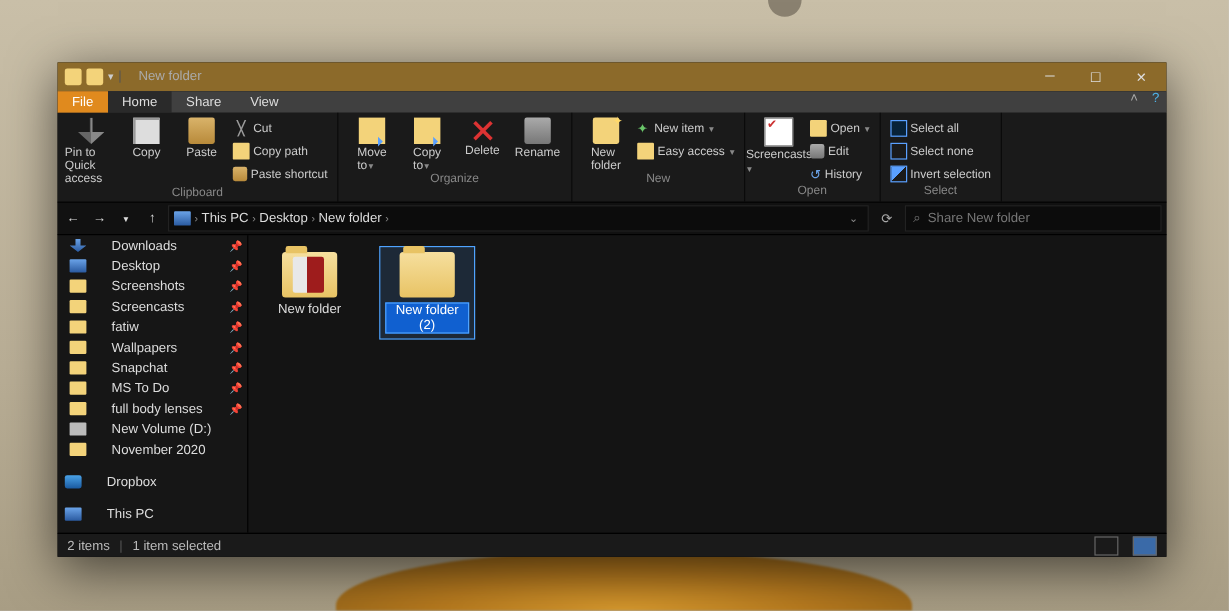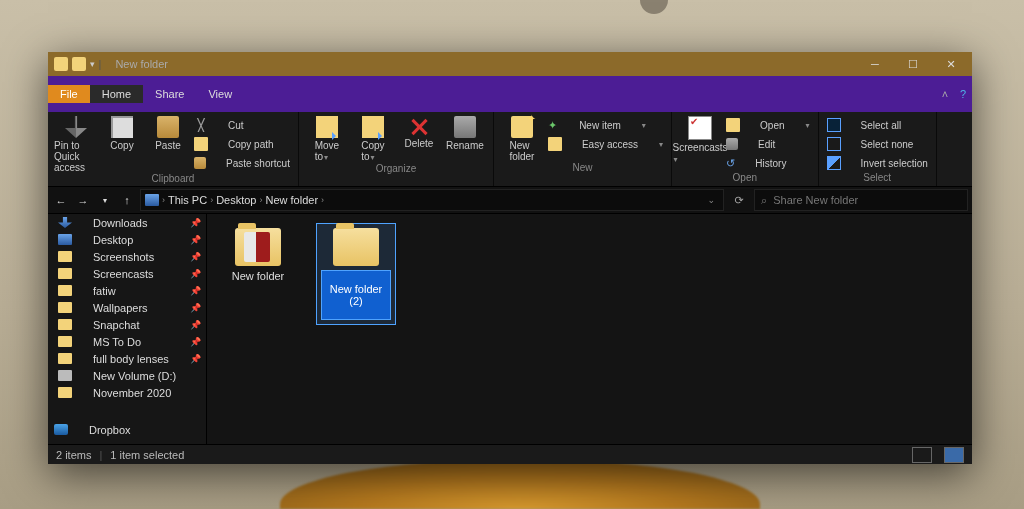--- a/index.html
+++ b/index.html
@@ -5,35 +5,35 @@
 html,body{margin:0;padding:0;width:1024px;height:509px;font-family:"Segoe UI",Arial,sans-serif;font-size:11px;overflow:hidden}
 body{background:linear-gradient(180deg,#c9bfa8 0%,#b8ad95 60%,#a89d84 100%);position:relative}
 .thumb{position:absolute;top:0;left:640px;width:28px;height:14px;background:#8a8170;border-radius:0 0 18px 18px}
 .fabric{position:absolute;bottom:0;left:280px;width:480px;height:50px;background:radial-gradient(ellipse at 50% 100%,#d89a2e 0%,#b87b1f 45%,#8a5d18 100%);border-radius:55% 55% 0 0/100% 100% 0 0;filter:blur(1px)}
 .win{position:absolute;top:52px;left:48px;width:924px;height:412px;background:#000;box-shadow:0 10px 40px rgba(0,0,0,.6);display:flex;flex-direction:column;color:#ccc}
 .title{height:24px;background:#8c6a2a;display:flex;align-items:center;gap:8px;padding:0 6px}
 .title .ticons{display:flex;gap:4px;align-items:center}
 .ticon{width:14px;height:14px;background:#f3d37a;border-radius:2px}
 .title-text{color:#aaa;font-size:11px;margin-left:6px;flex:1}
 .winbtn{width:30px;height:24px;display:flex;align-items:center;justify-content:center;color:#ddd;cursor:pointer}
-.tabs{height:36px;background:#4c1d95;display:flex;align-items:center;color:#ddd}
+.tabs{height:18px;background:#404040;display:flex;align-items:flex-start;color:#ddd}
 .tab{padding:3px 12px;cursor:pointer;font-size:11px;display:flex;align-items:center}
 .tab.file{background:#e08a1e;color:#fff}
 .tab.active{background:#2a2a2a}
 .tabs .spacer{flex:1}
 .helpq{width:18px;display:flex;align-items:center;justify-content:center;color:#4fb4e8}
 .caret{width:18px;display:flex;align-items:center;justify-content:center;color:#aaa}
 .ribbon{height:74px;background:#1a1a1a;display:flex;align-items:stretch;border-bottom:1px solid #000}
 .rgroup{display:flex;flex-direction:column;padding:2px 6px;border-right:1px solid #0a0a0a}
 .rgroup .gbody{flex:1;display:flex;align-items:flex-start;gap:2px}
 .rgroup .glabel{text-align:center;color:#888;font-size:10px;padding-bottom:16px}
 .big{display:flex;flex-direction:column;align-items:center;justify-content:flex-start;width:44px;padding-top:2px;cursor:pointer}
 .big .ico{width:22px;height:22px;margin-bottom:2px}
 .big .lbl{color:#ccc;font-size:10px;text-align:left;line-height:11px}
-.small{display:flex;align-items:center;gap:20px;height:18px;padding:0 2px;cursor:pointer}
+.small{display:flex;align-items:center;gap:3px;height:18px;padding:0 2px;cursor:pointer}
 .small .ico{width:14px;height:14px}
 .small .lbl{color:#ccc;font-size:10px;white-space:nowrap}
 .col{display:flex;flex-direction:column;gap:1px;padding-top:2px}
 
 .i-pin{background:conic-gradient(#888 0 50%,#666 0);clip-path:polygon(45% 0,55% 0,55% 55%,100% 55%,50% 100%,0 55%,45% 55%)}
 .i-copy{background:#ddd;box-shadow:2px 2px 0 #999 inset}
 .i-paste{background:linear-gradient(#d9b36a,#b88a3a);border-radius:2px}
 .i-cut{background:#999;clip-path:polygon(20% 0,30% 0,50% 45%,70% 0,80% 0,55% 55%,75% 100%,65% 100%,50% 65%,35% 100%,25% 100%,45% 55%)}
 .i-move{background:#f3d37a;position:relative}
 .i-move::after{content:"";position:absolute;right:-2px;bottom:-2px;border:4px solid transparent;border-left-color:#5aa0ff}
@@ -56,35 +56,35 @@
 .sep{color:#888;font-size:9px}
 .monico{width:14px;height:12px;background:linear-gradient(#6aa3e8,#2a5aa0);border-radius:1px}
 .addr .cd{color:#888;font-size:9px;padding:0 4px;cursor:pointer}
 .reload{width:22px;display:flex;align-items:center;justify-content:center;color:#aaa;cursor:pointer}
 .search{width:200px;height:20px;background:#0c0c0c;border:1px solid #222;display:flex;align-items:center;gap:6px;padding:0 6px;color:#777}
 .body{flex:1;display:flex;min-height:0}
 .side{width:158px;background:#161616;overflow:hidden;border-right:1px solid #000}
 .node{display:flex;align-items:center;height:17px;padding:0 4px 0 10px;gap:21px;cursor:pointer;color:#ddd;font-size:11px}
 .node .ficon{width:14px;height:11px}
 .node .pin{margin-left:auto;color:#666;font-size:9px}
-.node.header{margin-top:20px;padding-left:6px}
+.node.header{margin-top:10px;padding-left:6px}
 .fi-folder{background:#f3d37a;border-radius:1px}
 .fi-dl{background:linear-gradient(#6aa3e8,#2a5aa0);clip-path:polygon(35% 0,65% 0,65% 50%,100% 50%,50% 100%,0 50%,35% 50%)}
 .fi-desktop{background:linear-gradient(#6aa3e8,#2a5aa0);border-radius:1px}
 .fi-drive{background:#bbb;border-radius:1px}
 .fi-db{background:linear-gradient(#4aa3e8,#1a5aa0);border-radius:2px}
 .fi-pc{background:linear-gradient(#6aa3e8,#2a5aa0);border-radius:1px}
 .content{flex:1;background:#141414;padding:10px 12px;display:flex;align-items:flex-start;gap:20px}
 .item{width:70px;display:flex;flex-direction:column;align-items:center;gap:4px;cursor:pointer;padding:4px}
 .item.sel{outline:1px solid #4fa3ff;background:rgba(80,160,255,.15)}
 .bigfolder{width:46px;height:38px;background:linear-gradient(#f6df9e,#e8c364);border-radius:3px;position:relative}
 .bigfolder::before{content:"";position:absolute;top:-5px;left:3px;width:18px;height:6px;background:#e8c364;border-radius:2px 2px 0 0}
 .bigfolder.preview::after{content:"";position:absolute;left:9px;top:4px;width:26px;height:30px;background:linear-gradient(90deg,#e8e8e8 0 45%,#9e1c1c 45% 100%);border-radius:2px}
 .item .name{color:#ddd;font-size:11px;text-align:center}
-.item .name.edit{background:#1060d0;border:1px solid #4fa3ff;color:#fff;padding:12px 2px}
+.item .name.edit{background:#1060d0;border:1px solid #4fa3ff;color:#fff;padding:0 2px}
 .status{height:19px;background:#1a1a1a;border-top:1px solid #000;display:flex;align-items:center;padding:0 8px;color:#bbb;font-size:11px;gap:8px}
 .status .divider{color:#555}
 .status .spacer{flex:1}
 .viewbtn{width:18px;height:14px;border:1px solid #666;margin-left:4px;cursor:pointer}
 .viewbtn.active{background:#3a6aa8}
 .dd{color:#888;font-size:8px;margin-left:1px}
 .green{color:#6ac66a;margin-right:2px}
 </style>
 </head>
 <body>

